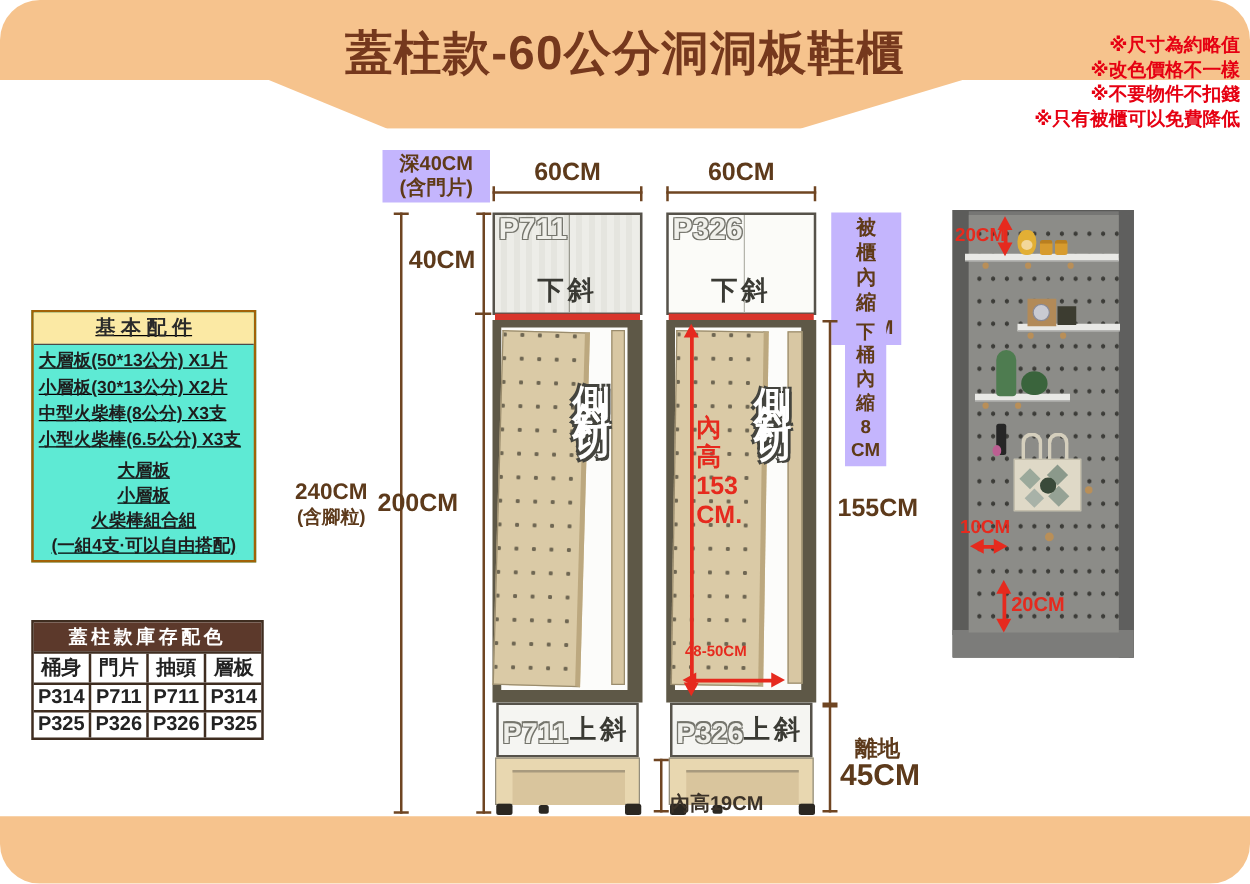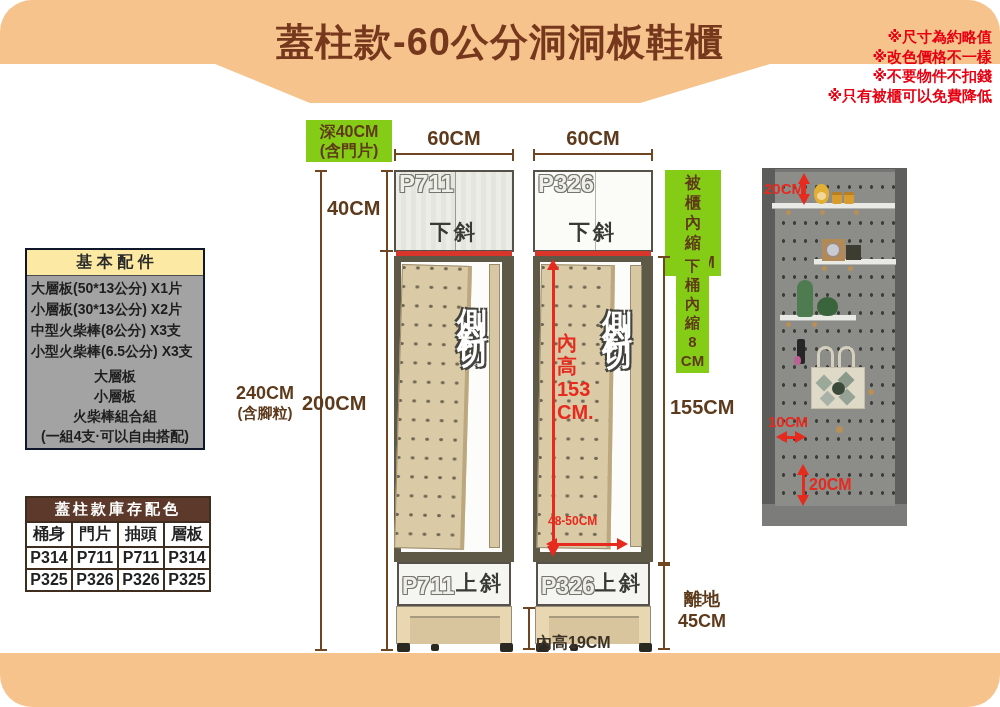--- a/index.html
+++ b/index.html
@@ -3,21 +3,21 @@
 <meta charset="utf-8">
 <style>
   * { margin:0; padding:0; box-sizing:border-box; }
   body { background:#fff; }
   #canvas { position:relative; width:1000px; height:707px; overflow:hidden; background:#fff;
             font-family:"Liberation Sans","DejaVu Sans",sans-serif;border-radius:32px; }
   .abs { position:absolute; }
   .band { background:#F6C38D; }
   .brown { color:#5D3A1B; font-weight:bold; }
   .red { color:#E62A1E; font-weight:bold; }
-  .ylabel { background:#84cc16; color:#5F3A18; font-weight:bold; text-align:center; }
+  .ylabel { background:#c4b5fd; color:#5F3A18; font-weight:bold; text-align:center; }
   
   .vdim { position:absolute; width:2px; background:#6F4522; }
   .vdim::before,.vdim::after { content:""; position:absolute; left:-5px; width:12px; height:2px; background:#6F4522; }
   .vdim::before { top:0; } .vdim::after { bottom:0; }
   .hdim { position:absolute; height:2px; background:#6F4522; }
   .hdim::before,.hdim::after { content:""; position:absolute; top:-4px; width:2px; height:12px; background:#6F4522; }
   .hdim::before { left:0; } .hdim::after { right:0; }
   
   .arrv { position:absolute; width:3px; background:#E62A1E; }
   .arrv::before { content:""; position:absolute; top:-10px; left:-5px; border-left:6.5px solid transparent; border-right:6.5px solid transparent; border-bottom:11px solid #E62A1E; }
@@ -36,21 +36,21 @@
   .frame { border-style:solid; border-color:#5E5847; background:#FCFCFA; }
   .drawer { background:#F5F5F2; border:2px solid #56524A; }
   .base { background:#E8D7B0; border:1px solid #938D7C; }
   .basein { background:#D9C59D; border-top:2px solid #A89A7E; }
   .foot { position:absolute; background:#2B2721; border-radius:2px; }
   .outline-light { color:#EFEFEA; text-shadow:-1px -1px 0 #75756D,1px -1px 0 #75756D,-1px 1px 0 #75756D,1px 1px 0 #75756D; }
   .outline-dark { color:#FFFFFF; text-shadow:-2px -2px 0 #44443E,2px -2px 0 #44443E,-2px 2px 0 #44443E,2px 2px 0 #44443E; }
   .slant { font-weight:bold; color:#3A3A34; letter-spacing:3px; }
   .vtext { writing-mode:vertical-rl; }
   
-  .specbox { border:2px solid #0f172a; background:#a3a3a3; }
+  .specbox { border:2px solid #a16207; background:#5eead4;text-decoration:underline; }
   .spechead { background:#FBE9A4; border-bottom:1.5px solid #4A4A4A; text-align:center;
               font-weight:bold; font-size:16px; color:#2A2A2A; padding:2px 0; }
   .specitems { font-weight:bold; font-size:14px; color:#1E1E1E; line-height:21px; padding:2px 4px; }
   .ctable { border:2px solid #3F2D20; background:#fff; }
   .ctitle { background:#5C392B; color:#fff; font-weight:bold; font-size:15px; letter-spacing:3px;
             text-align:center; padding:2px 0; }
   .trow { display:flex; border-top:2px solid #3F2D20; }
   .tcell { flex:1; text-align:center; font-weight:bold; font-size:16px; color:#222; padding:1px 0; }
   .tcell + .tcell { border-left:2px solid #3F2D20; }
   
@@ -199,21 +199,21 @@
     <div>內</div>
     <div>縮</div>
     <div>8</div>
     <div>CM</div>
   </div>
   <div class="vdim" style="left:663px;top:256px;height:308px"></div>
   <div class="abs brown" style="left:670px;top:396px;font-size:20px">155CM</div>
   <div class="vdim" style="left:663px;top:564px;height:86px"></div>
   <div class="abs" style="left:672px;top:588px;width:60px;text-align:center;line-height:22px">
     <div class="brown" style="font-size:18px">離地</div>
-    <div class="brown" style="font-size:18px">45CM</div>
+    <div class="brown" style="font-size:24px">45CM</div>
   </div>
   <div class="vdim" style="left:528px;top:607px;height:43px"></div>
   <div class="abs" style="left:536px;top:633px;font-size:16px;font-weight:bold;color:#3B3228">內高19CM</div>
 
   <div class="abs" style="left:762px;top:168px;width:145px;height:358px;background:#767674;box-shadow:0 0 0 1px #5A5A58 inset">
     <div class="abs" style="left:0;top:0;width:13px;height:340px;background:#5C5C5A"></div>
     <div class="abs" style="left:133px;top:0;width:12px;height:358px;background:#5F5F5E"></div>
     <div class="abs" style="left:0;top:336px;width:145px;height:22px;background:#7C7C7A"></div>
     <div class="abs" style="left:13px;top:4px;width:120px;height:334px;background-color:#8C8C88;background-image:radial-gradient(circle,#3C3C38 1.5px,rgba(0,0,0,0) 2px);background-size:11px 18px;background-position:3px 42px"></div>
 

